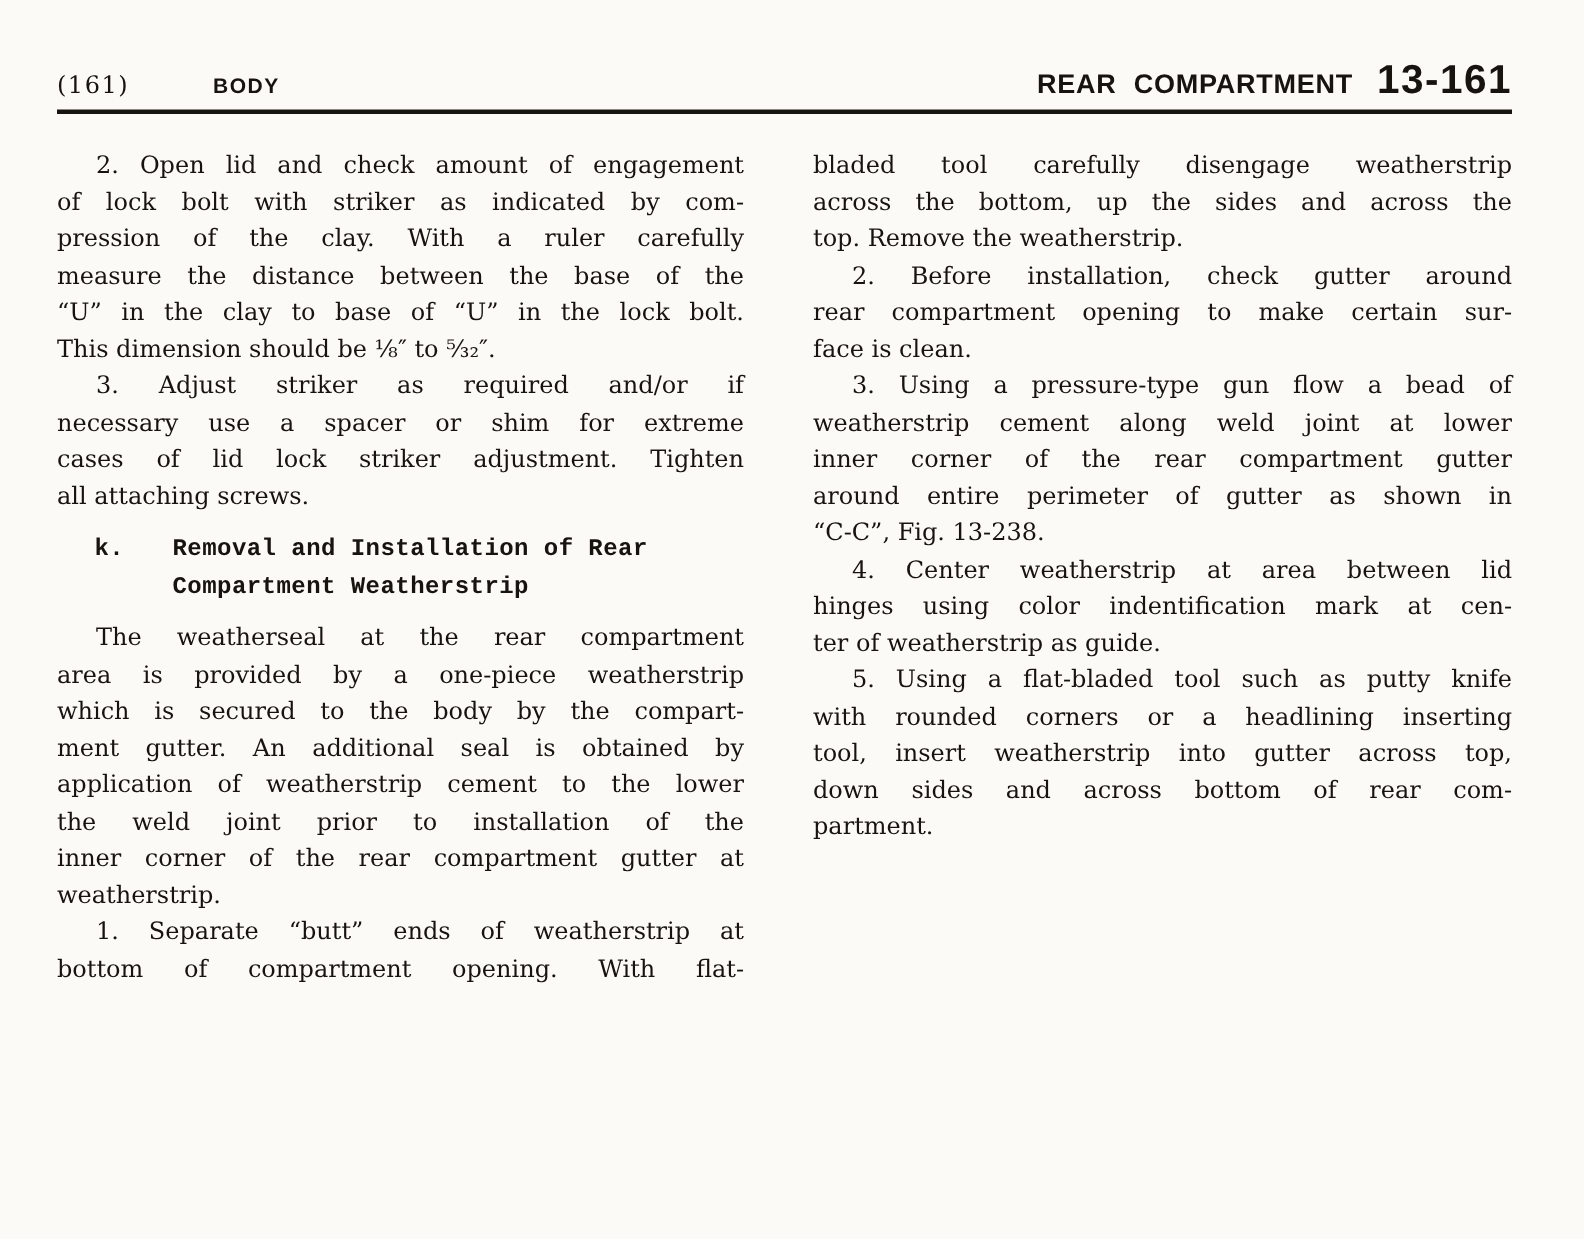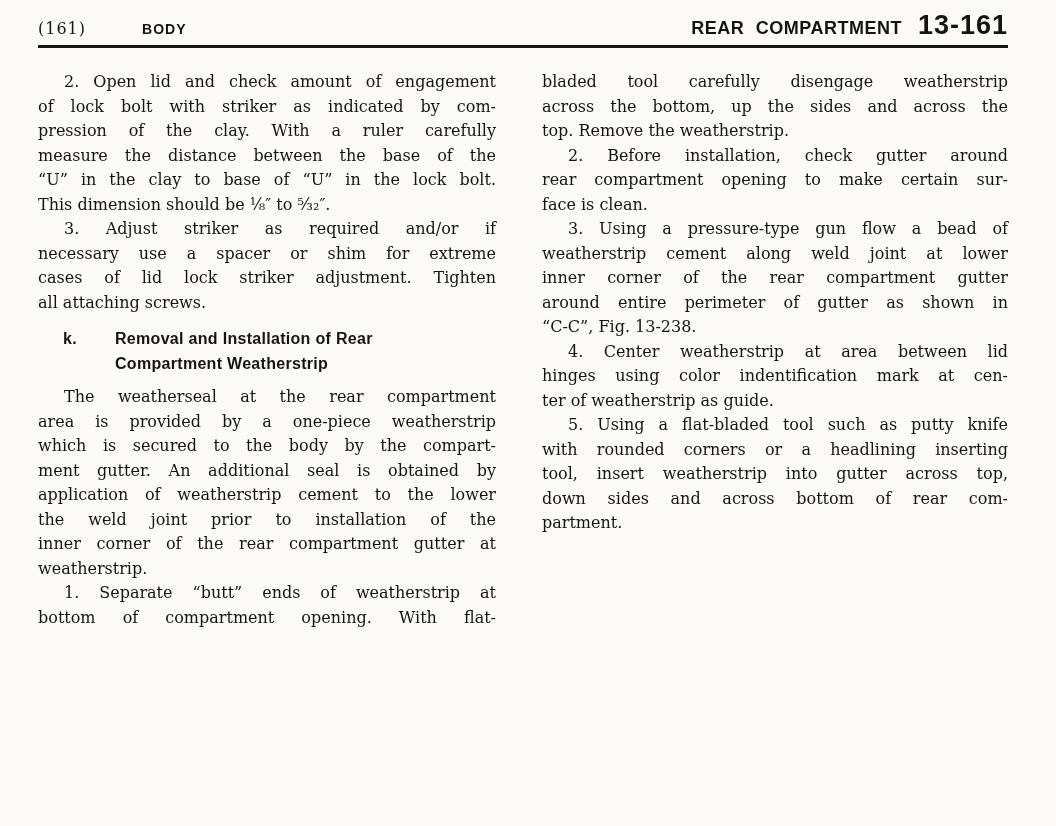--- a/index.html
+++ b/index.html
@@ -6,21 +6,21 @@
   body{
     width:1056px;height:826px;
     background:#fbfaf7;
     font-family:"DejaVu Serif", serif;
     color:#17140f;
     overflow:hidden;
   }
   .page{
     box-sizing:border-box;
     width:1056px;height:666px;
-    padding:8px 48px 0 38px;
+    padding:36px 48px 0 38px;
   }
   
   .header{
     display:flex;
     justify-content:space-between;
     align-items:baseline;
     border-bottom:3px solid #17140f;
     padding-bottom:6px;
   }
   .header-left{display:flex;align-items:baseline;gap:56px;}
@@ -42,21 +42,21 @@
   .columns{display:flex;margin-top:22px;}
   .col{font-size:16px;line-height:24.5px;}
   .col-left{width:458px;margin-right:46px;}
   .col-right{width:466px;}
   .para{margin:0;}
   .line{display:block;text-align:justify;text-align-last:justify;}
   .line.last{text-align:left;text-align-last:left;}
   .line.indent{text-indent:26px;}
   
   .heading{
-    font-family:Liberation Sans, sans-serif;font-weight:700;
+    font-family:Liberation Mono, monospace;font-weight:700;
     font-size:16px;line-height:25px;letter-spacing:.3px;
     margin:11px 0 9px 25px;
   }
   .hlabel{display:inline-block;width:52px;}
   .hline2{padding-left:52px;}
 </style>
 </head>
 <body>
 
 <div class="page">

